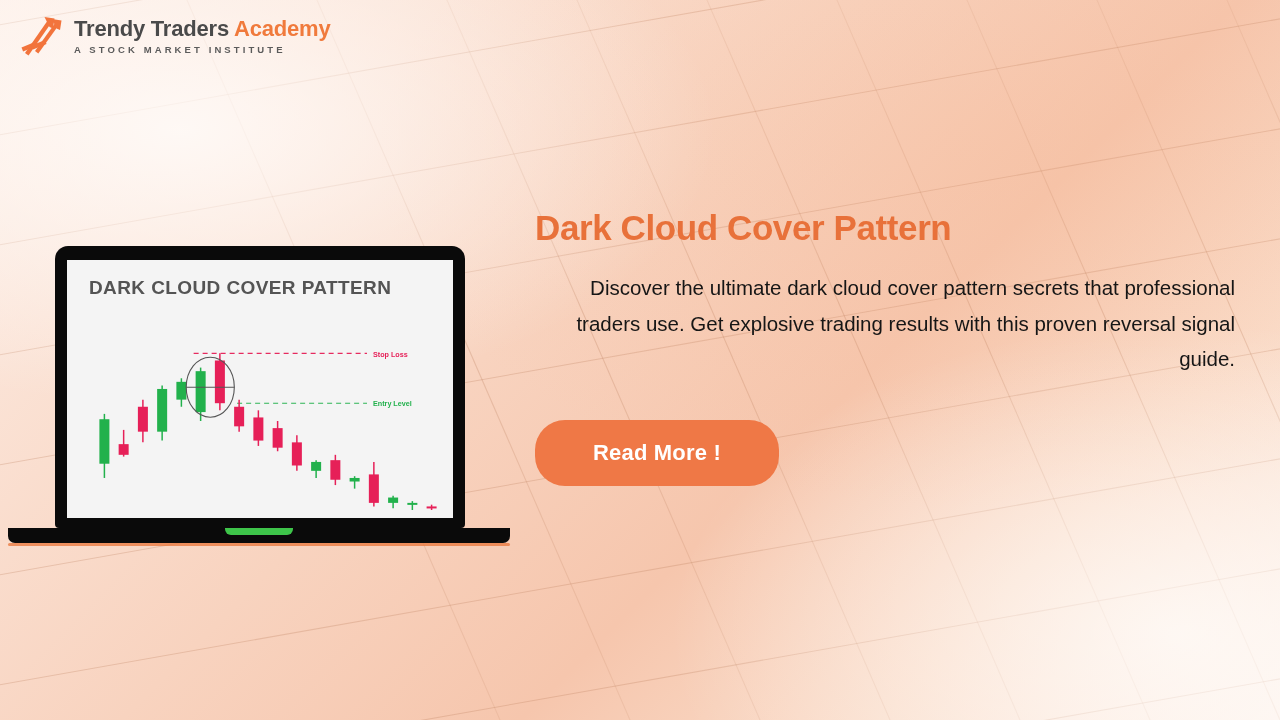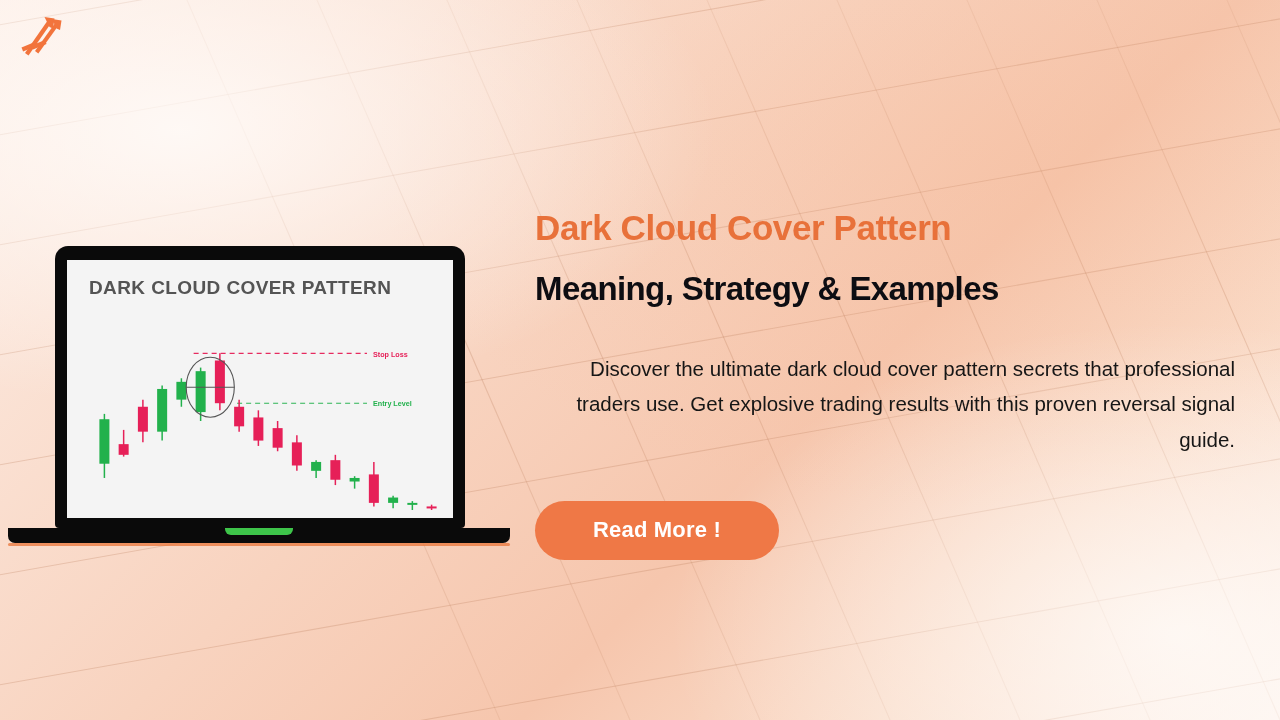--- a/index.html
+++ b/index.html
@@ -53,21 +53,21 @@
   #description {
     font-size:20.5px; color:#161616; line-height:1.72; max-width:700px;
     font-weight:400;
     text-align:right;
   }
   #cta-button {
     margin-top:44px; display:inline-flex; align-items:center; justify-content:center;
     background:#ef7846; color:#ffffff; border:none; cursor:pointer;
     font-family:"Liberation Sans", sans-serif;
     font-size:22px; font-weight:bold; letter-spacing:0.2px;
-    width:244px; height:59px; border-radius:30px;
+    width:244px; height:66px; border-radius:30px;
   }
 
   
   #laptop { position:absolute; left:8px; top:246px; width:502px; z-index:5; }
   #laptop-lid {
     position:relative; margin-left:47px; width:410px; height:282px;
     background:#0a0a0a; border-radius:13px 13px 4px 4px;
     padding:14px 12px 10px 12px;
   }
   #laptop-screen {
@@ -138,20 +138,27 @@
   <svg id="logo-mark" viewBox="0 0 46 44">
     <g fill="#f2743c">
       <path d="M7 39 L30 6 L33.5 8.6 L10.5 41.5 Z"></path>
       <path d="M3.5 33.5 L18 27.5 L19.6 31.6 L5.1 37.6 Z"></path>
       <path d="M26.5 3 L36.5 4.5 L35 14.5 L31.5 13 Z"></path>
       <path d="M17 37 L37.5 8.5 L40.8 11 L20.3 39.5 Z"></path>
       <path d="M13.5 31.5 L27 26 L28.5 30 L15 35.6 Z"></path>
       <path d="M34 5 L43.5 6.5 L42 16 L38.5 14.5 Z"></path>
     </g>
   </svg>
+  <div id="logo-text">
+    <div id="logo-title">
+      <span>Trendy Traders</span>
+      <span class="accent">Academy</span>
+    </div>
+    <div id="logo-sub">A STOCK MARKET INSTITUTE</div>
+  </div>
 </div>
 
 <div id="laptop">
   <div id="laptop-lid">
     <div id="laptop-screen">
       <div id="chart-title">DARK CLOUD COVER PATTERN</div>
       <svg id="chart-svg" viewBox="0 0 386 258" preserveAspectRatio="none">
           <g>
             <line x1="126.62838709677419" y1="93.35999999999999" x2="300" y2="93.35999999999999" stroke="#e62058" stroke-width="1.1" stroke-dasharray="5 4" opacity="0.95"></line>
             <text x="306" y="96.55999999999999" fill="#e62058" font-size="7.2" font-weight="bold" font-family="&quot;Liberation Sans&quot;, sans-serif">Stop Loss</text>
@@ -238,16 +245,15 @@
     </div>
   </div>
   <div id="laptop-base">
     <div id="laptop-trackpad"></div>
   </div>
   <div id="laptop-shadow"></div>
 </div>
 
 <div id="content">
   <h1 id="eyebrow-title">Dark Cloud Cover Pattern</h1>
-  <h2 id="sub-title">Meaning, Strategy &amp; Examples</h2>
   <p id="description">Discover the ultimate dark cloud cover pattern secrets that professional traders use. Get explosive trading results with this proven reversal signal guide.</p>
   <button id="cta-button">Read More !</button>
 </div>
 
 </body></html>

